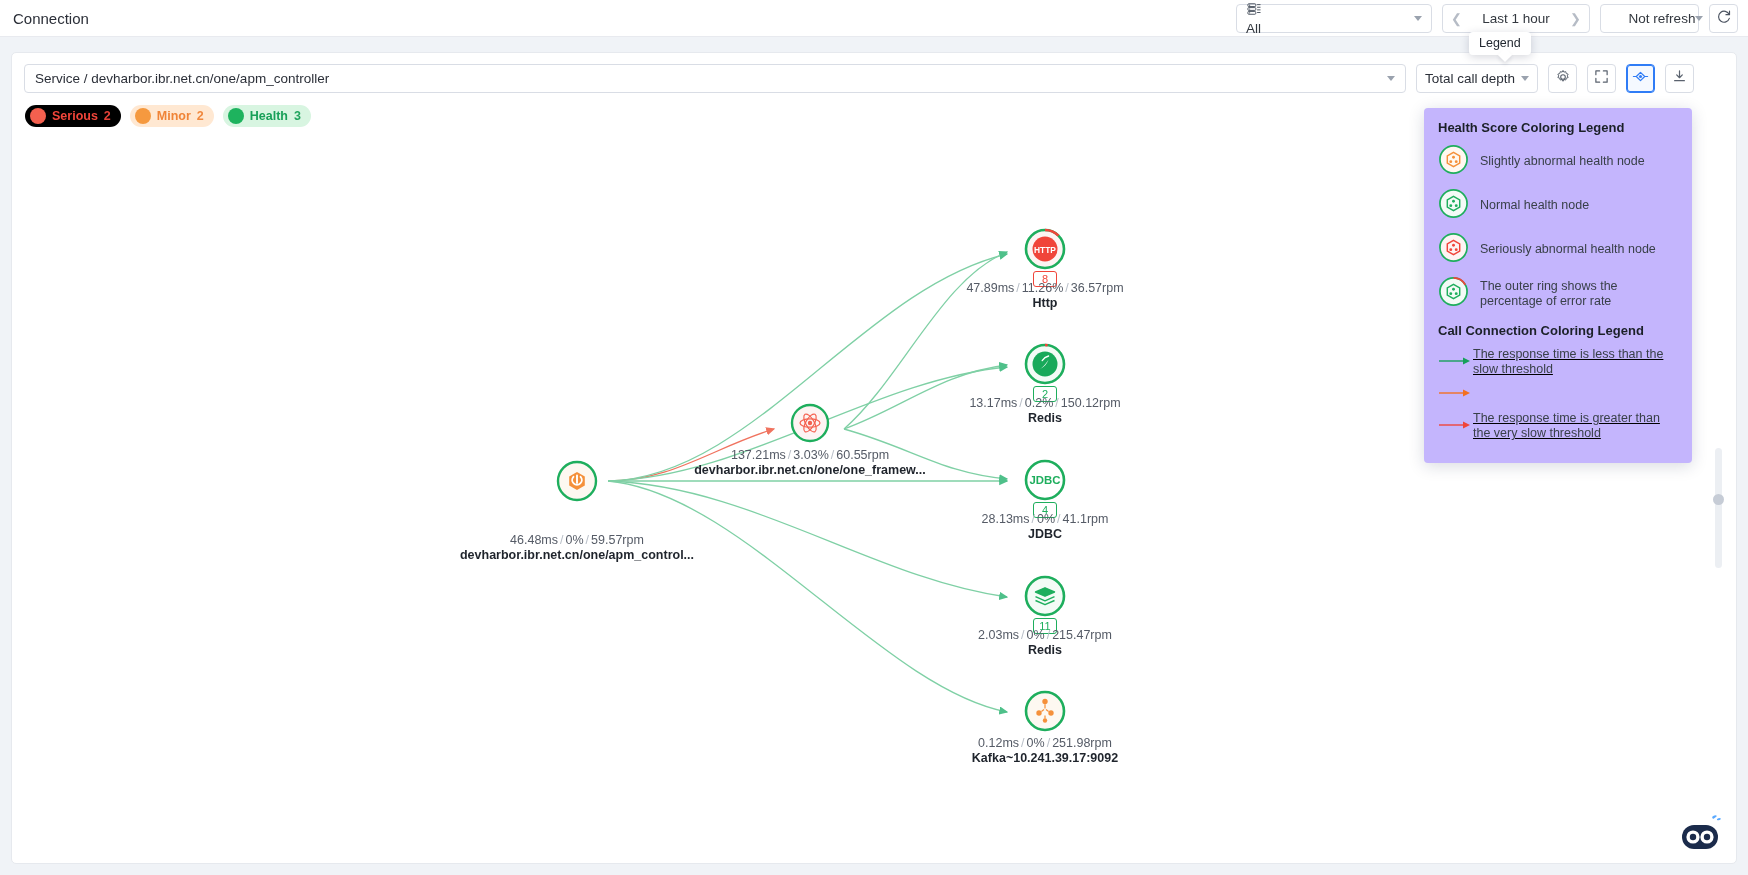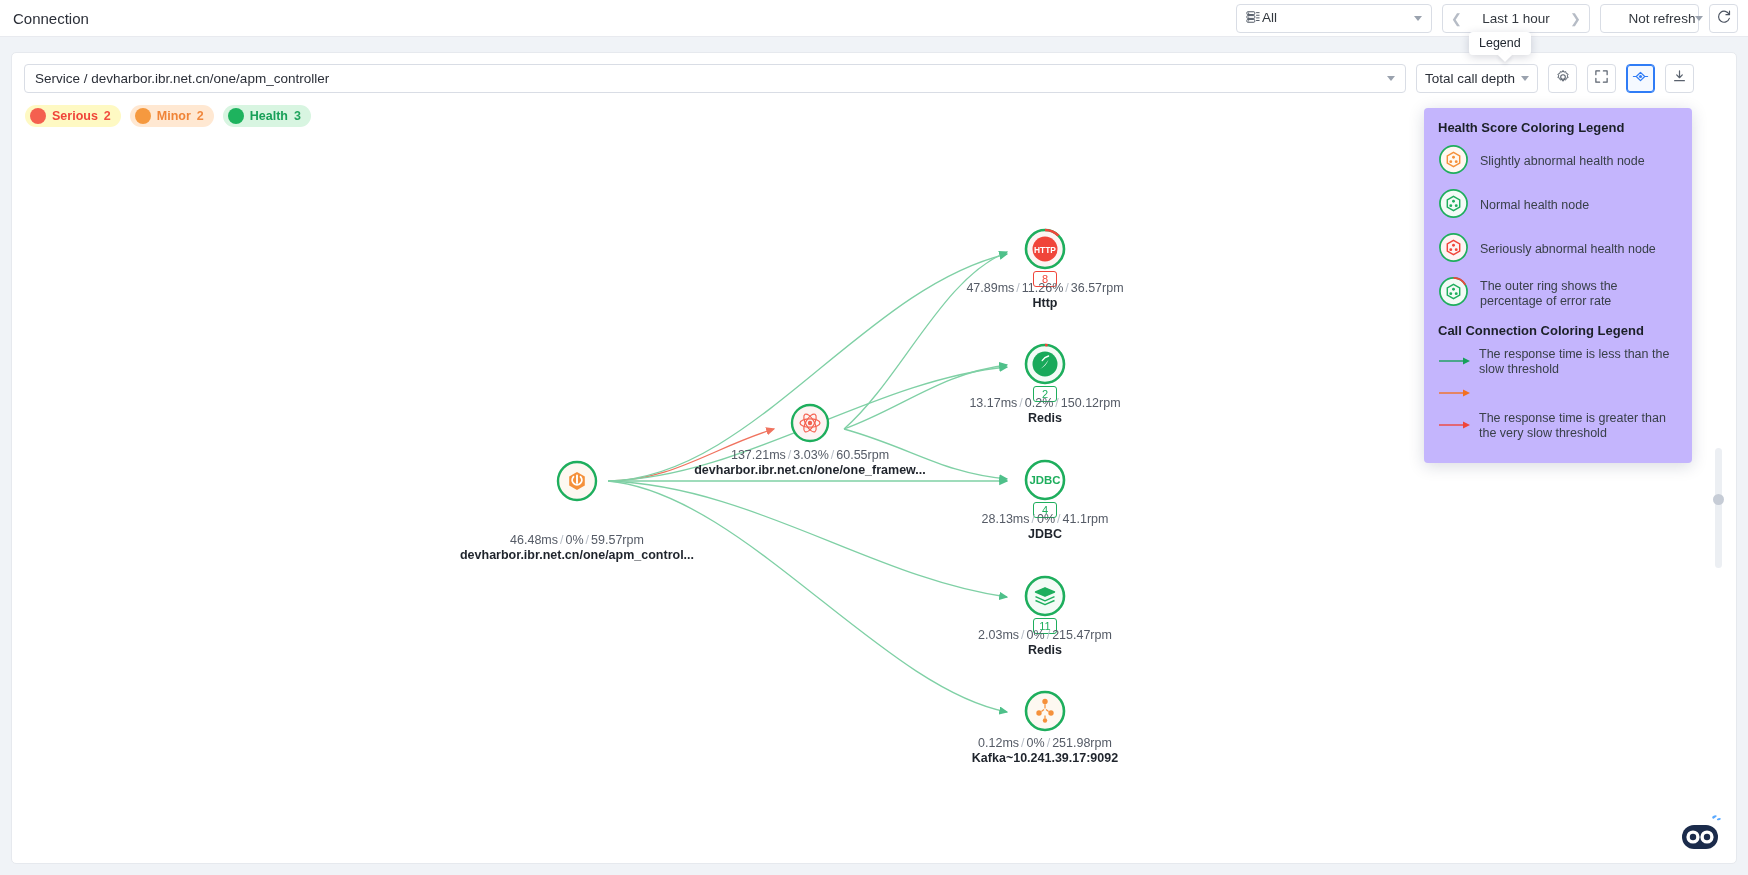--- a/index.html
+++ b/index.html
@@ -31,21 +31,21 @@
     height: 29px;
     border: 1px solid #d9dde5;
     border-radius: 4px;
     background: #fff;
     display: flex; align-items: center;
     font-size: 13.5px; color: #33383f;
     padding: 0 9px;
     white-space: nowrap;
   }
   .ctl.scope { width: 196px; justify-content: space-between; }
-  .ctl.scope .lbl { display: flex; align-items: flex-start; gap: 2px; }
+  .ctl.scope .lbl { display: flex; align-items: flex-end; gap: 2px; flex-direction: column; }
   .ctl.timerange { width: 148px; justify-content: space-between; padding: 0 8px; }
   .ctl.timerange .mid { flex: 1; text-align: center; font-size: 13.5px; }
   .ctl.refresh { width: 99px; justify-content: center; padding-left: 42px; }
   .ctl.iconbtn { width: 29px; padding: 0; justify-content: center; }
   .chev {
     width: 0; height: 0; flex: none;
     border-left: 4.5px solid transparent;
     border-right: 4.5px solid transparent;
     border-top: 5px solid #9aa2ae;
   }
@@ -115,21 +115,21 @@
 
   
   .pills { display: flex; gap: 9px; padding: 12px 0 0 13px; }
   .pill {
     height: 22px; border-radius: 11px;
     display: flex; align-items: center; gap: 6px;
     padding: 0 10px 0 5px;
     font-size: 12.5px; font-weight: bold;
   }
   .pill .face { width: 16px; height: 16px; border-radius: 50%; flex:none; }
-  .pill.serious { background: #fef9c3; color: #f0453a; }
+  .pill.serious { background: #000000; color: #f0453a; }
   .pill.serious .face { background: #f4604f; }
   .pill.minor   { background: #ffe8d2; color: #f08437; }
   .pill.minor .face { background: #f5993f; }
   .pill.health  { background: #d8f5e1; color: #18a058; }
   .pill.health .face { background: #1eb35e; }
   .pill .cnt { font-weight: bold; opacity: .95; }
 
   
   .graph { position: absolute; left: 0; top: 95px; width: 1726px; height: 715px; }
   .graph svg { position: absolute; left: 0; top: 0; }
@@ -164,21 +164,21 @@
     background: #c4b5fd;
     border-radius: 4px;
     box-shadow: 0 3px 16px rgba(22,35,70,.17);
     padding: 12px 14px 14px 14px;
     z-index: 30;
   }
   .legend h4 { font-size: 13px; color: #1b2028; margin-bottom: 9px; }
   .legend h4.second { margin-top: 12px; }
   .lg-row { display: flex; align-items: center; gap: 11px; margin-bottom: 9px; }
   .lg-row .txt { font-size: 12.5px; color: #394049; line-height: 15px; }
-  .lg-row.conn { align-items: center; gap: 7px; margin-bottom: 8px; }
+  .lg-row.conn { align-items: center; gap: 1px; margin-bottom: 8px; text-decoration: underline; }
   .lg-row.conn .txt { flex: 1; }
 
   .scroll-track {
     position: absolute; right: 14px; top: 395px;
     width: 7px; height: 120px;
     background: #eceff3; border-radius: 4px;
   }
   .scroll-thumb {
     position: absolute; left: -2px; top: 46px;
     width: 11px; height: 11px; border-radius: 50%;

